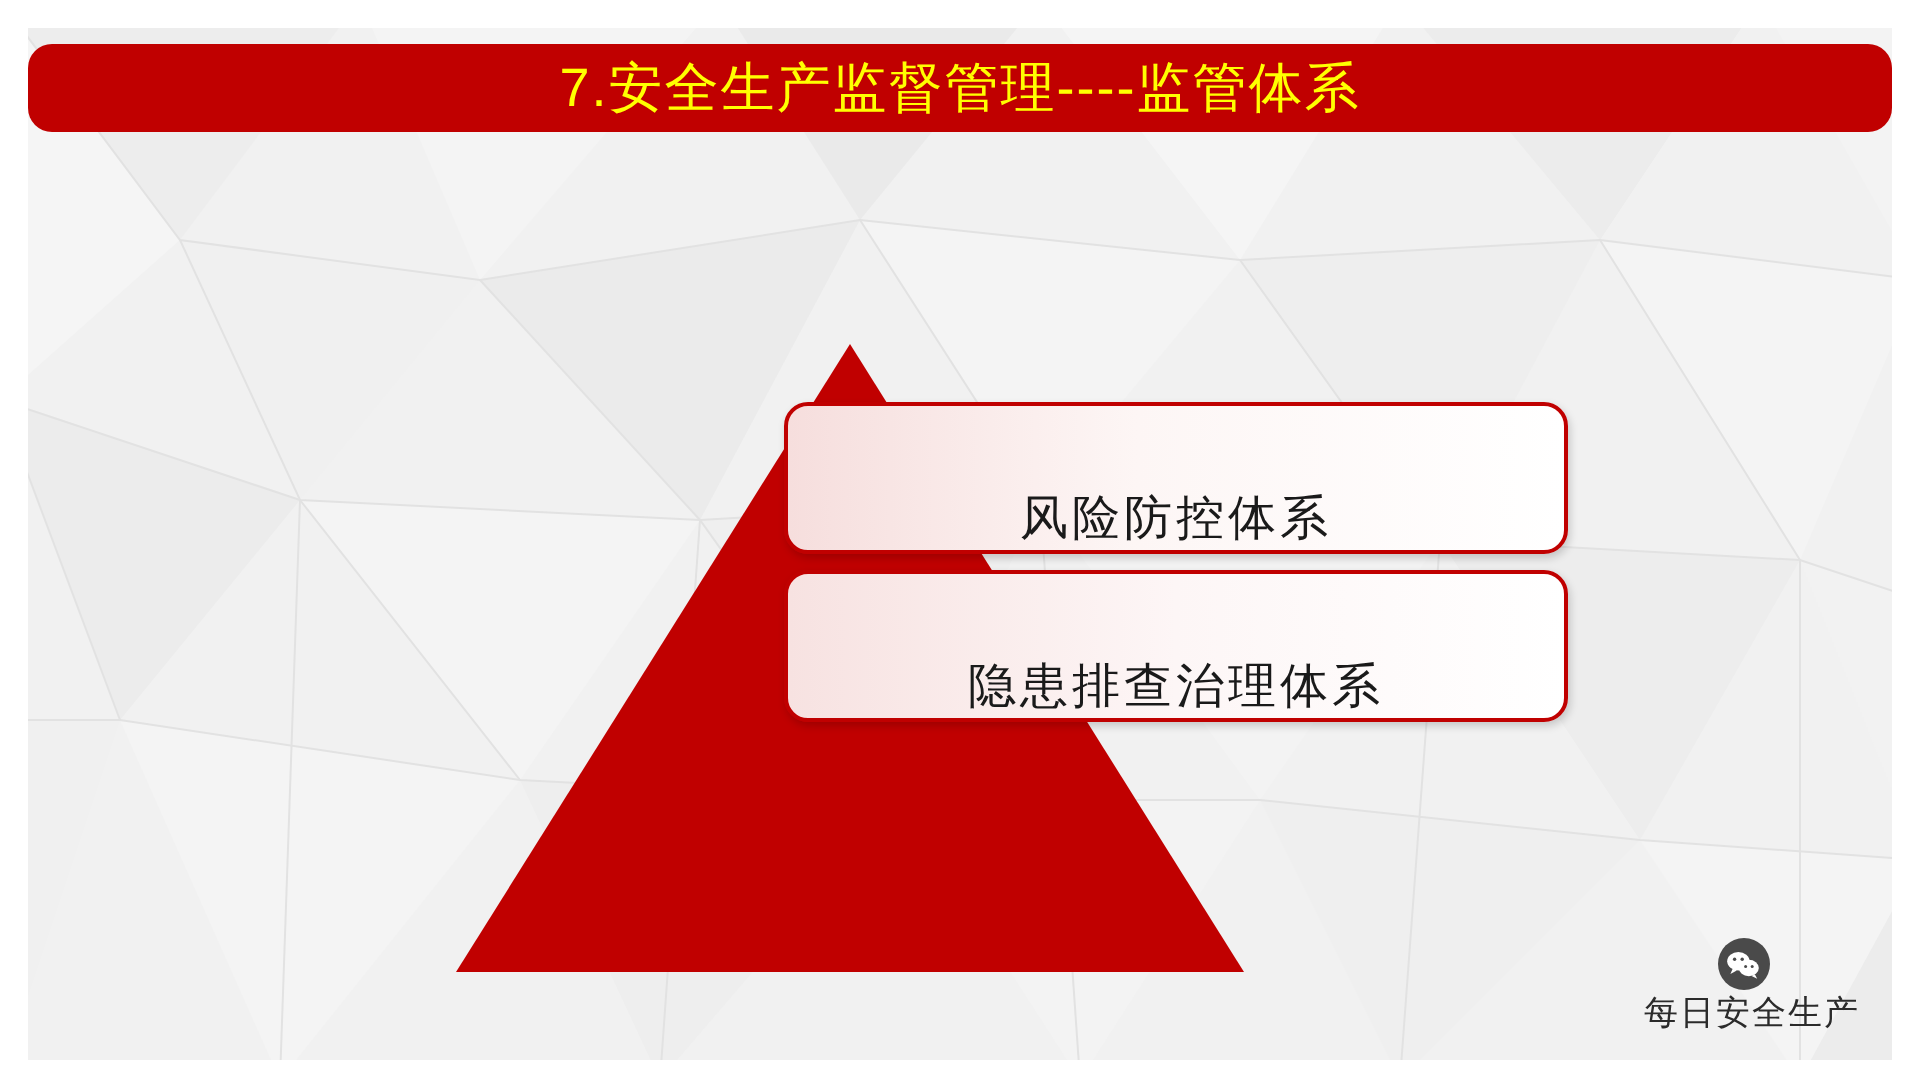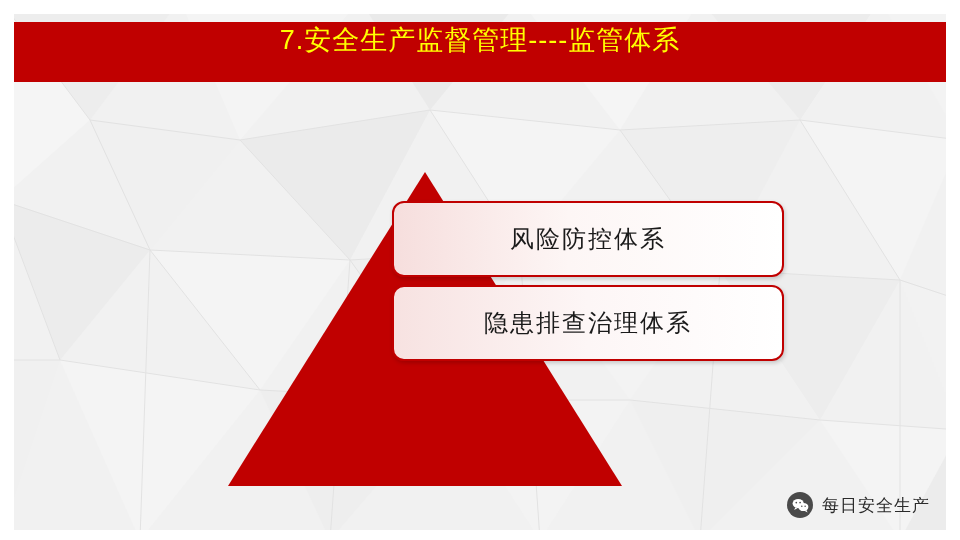--- a/index.html
+++ b/index.html
@@ -53,25 +53,25 @@
     left: 0; bottom: 0;
     width: 960px; height: 10px;
     background: #ffffff;
     z-index: 5;
   }
   .title-bar {
     position: absolute;
     left: 14px;
     top: 22px;
     width: 932px;
-    height: 60px;
+    height: 44px;
     background: #c00000;
-    border-radius: 0;
-    display: flex;
-    align-items: flex-start;
+    border-radius: 12px;
+    display: flex;
+    align-items: center;
     justify-content: center;
     z-index: 6;
   }
   .title-text {
     color: #ffff00;
     font-size: 27px;
     letter-spacing: 1px;
     font-family: "Liberation Sans", sans-serif;
     white-space: nowrap;
   }
@@ -89,21 +89,21 @@
     top: 201px;
     width: 392px;
     z-index: 3;
   }
   .box {
     width: 392px;
     height: 76px;
     border: 2px solid #c00000;
     border-radius: 12px;
     display: flex;
-    align-items: center;
+    align-items: flex-end;
     justify-content: center;
     box-sizing: border-box;
     margin-bottom: 8px;
     box-shadow: 1px 2px 4px rgba(0,0,0,0.18);
   }
   .box-1 {
     background: linear-gradient(to right, #f6dedd 0%, #fdf6f5 45%, #ffffff 100%);
   }
   .box-2 {
     background: linear-gradient(to right, #f7e2e1 0%, #fdf6f6 50%, #ffffff 100%);
@@ -117,20 +117,21 @@
     letter-spacing: 2px;
     font-family: "Liberation Sans", sans-serif;
   }
   .footer {
     position: absolute;
     right: 30px;
     bottom: 22px;
     display: flex;
     align-items: center;
     z-index: 6;
+    flex-direction: column;
   }
   .wechat-badge {
     width: 26px;
     height: 26px;
     border-radius: 50%;
     background: #4a4a4a;
     display: flex;
     align-items: center;
     justify-content: center;
     margin-right: 9px;

